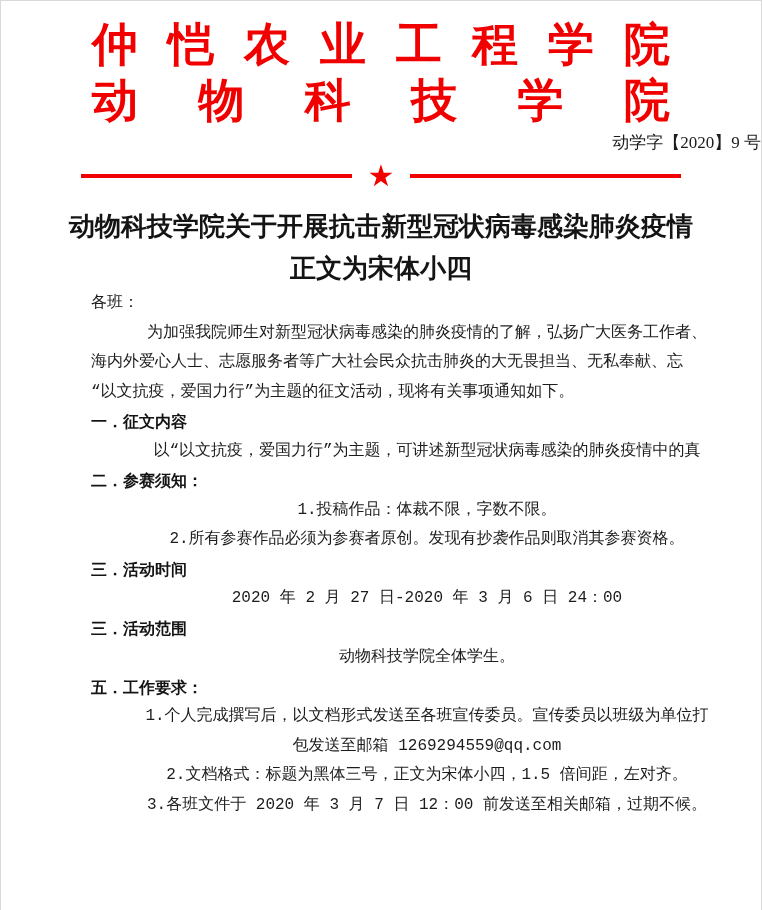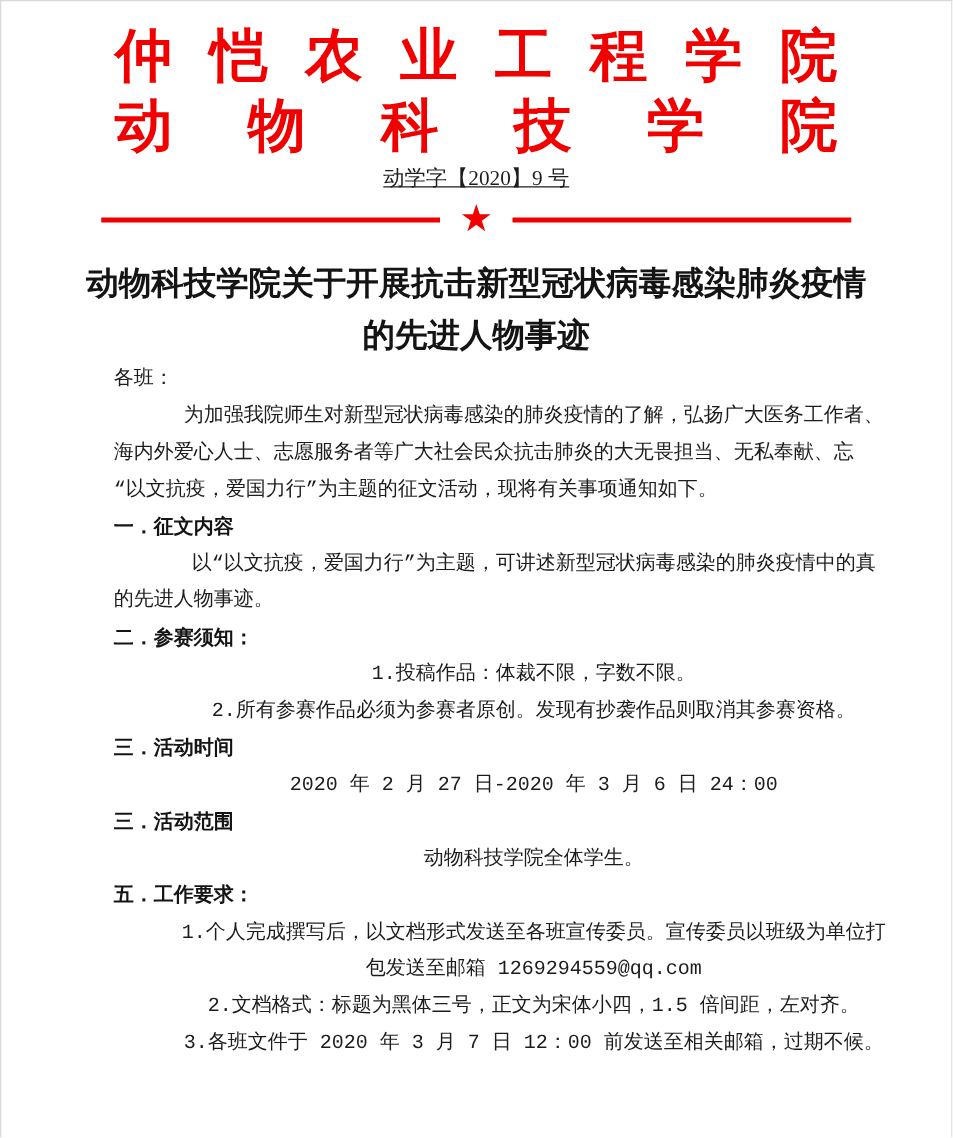--- a/index.html
+++ b/index.html
@@ -30,26 +30,25 @@
     justify-content: space-between;
     color: #f10000;
     font-family: "Liberation Sans", sans-serif;
     font-weight: bold;
     font-size: 46px;
     line-height: 56px;
     white-space: nowrap;
   }
   .doc-number {
     margin-top: 4px;
-    text-align: center;
+    text-align: right;
     font-size: 17px;
     line-height: 22px;
     color: #1c1c1c;
     font-family: "Liberation Serif", serif;
-    text-decoration: underline;
   }
   
   .separator {
     width: 600px;
     margin: 7px auto 0 auto;
     height: 30px;
     display: flex;
     align-items: center;
   }
   .sep-line {
@@ -125,33 +124,32 @@
   <div class="doc-number">动学字【2020】9 号</div>
 
   <div class="separator">
     <span class="sep-line"></span>
     <span class="sep-star">★</span>
     <span class="sep-line"></span>
   </div>
 
   <div class="title">
     <div>动物科技学院关于开展抗击新型冠状病毒感染肺炎疫情</div>
-    <div>的先进人物事迹</div>
+    <div>正文为宋体小四</div>
   </div>
 
   <div class="content">
     <div class="bline">各班：</div>
 
     <div class="bline indent">为加强我院师生对新型冠状病毒感染的肺炎疫情的了解，弘扬广大医务工作者、</div>
     <div class="bline">海内外爱心人士、志愿服务者等广大社会民众抗击肺炎的大无畏担当、无私奉献、忘</div>
     <div class="bline">“以文抗疫，爱国力行”为主题的征文活动，现将有关事项通知如下。</div>
 
     <div class="bline heading">一．征文内容</div>
     <div class="bline indent">以“以文抗疫，爱国力行”为主题，可讲述新型冠状病毒感染的肺炎疫情中的真</div>
-    <div class="bline">的先进人物事迹。</div>
 
     <div class="bline heading">二．参赛须知：</div>
     <div class="bline indent">1.投稿作品：体裁不限，字数不限。</div>
     <div class="bline indent">2.所有参赛作品必须为参赛者原创。发现有抄袭作品则取消其参赛资格。</div>
 
     <div class="bline heading">三．活动时间</div>
     <div class="bline indent">2020 年 2 月 27 日-2020 年 3 月 6 日 24：00</div>
 
     <div class="bline heading">三．活动范围</div>
     <div class="bline indent">动物科技学院全体学生。</div>

